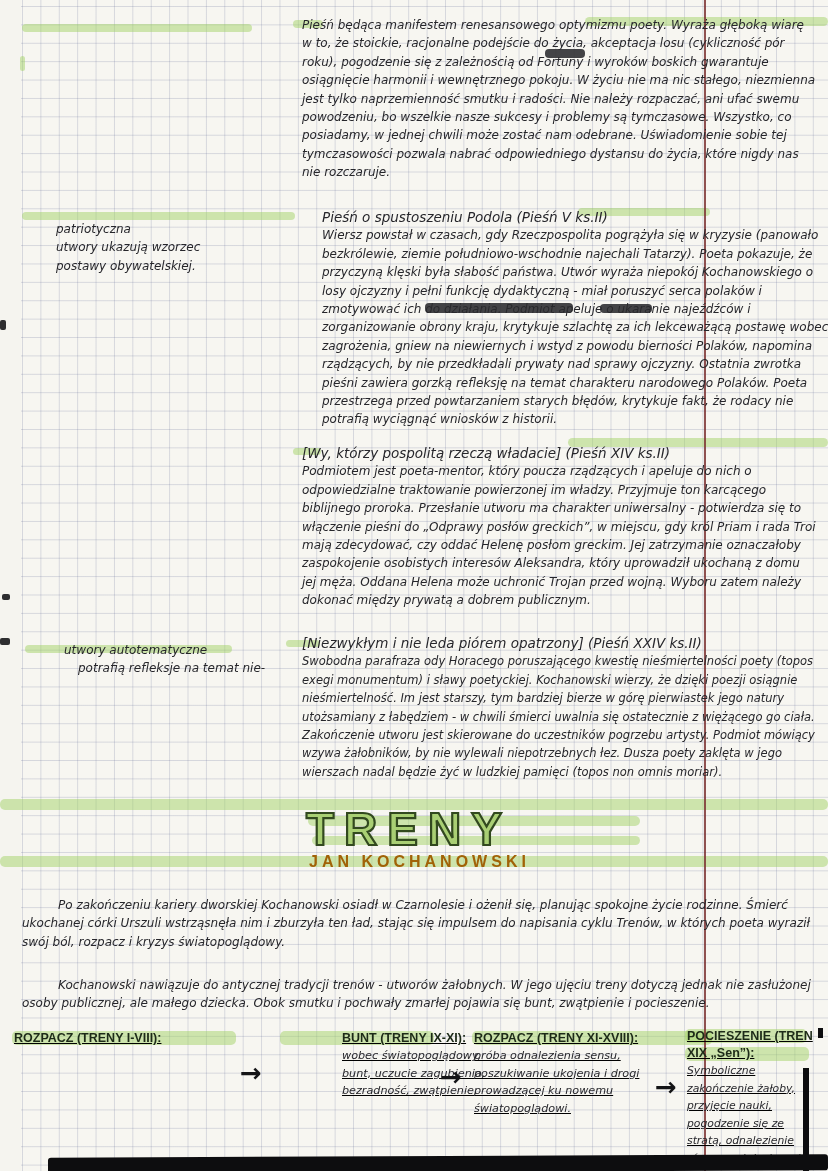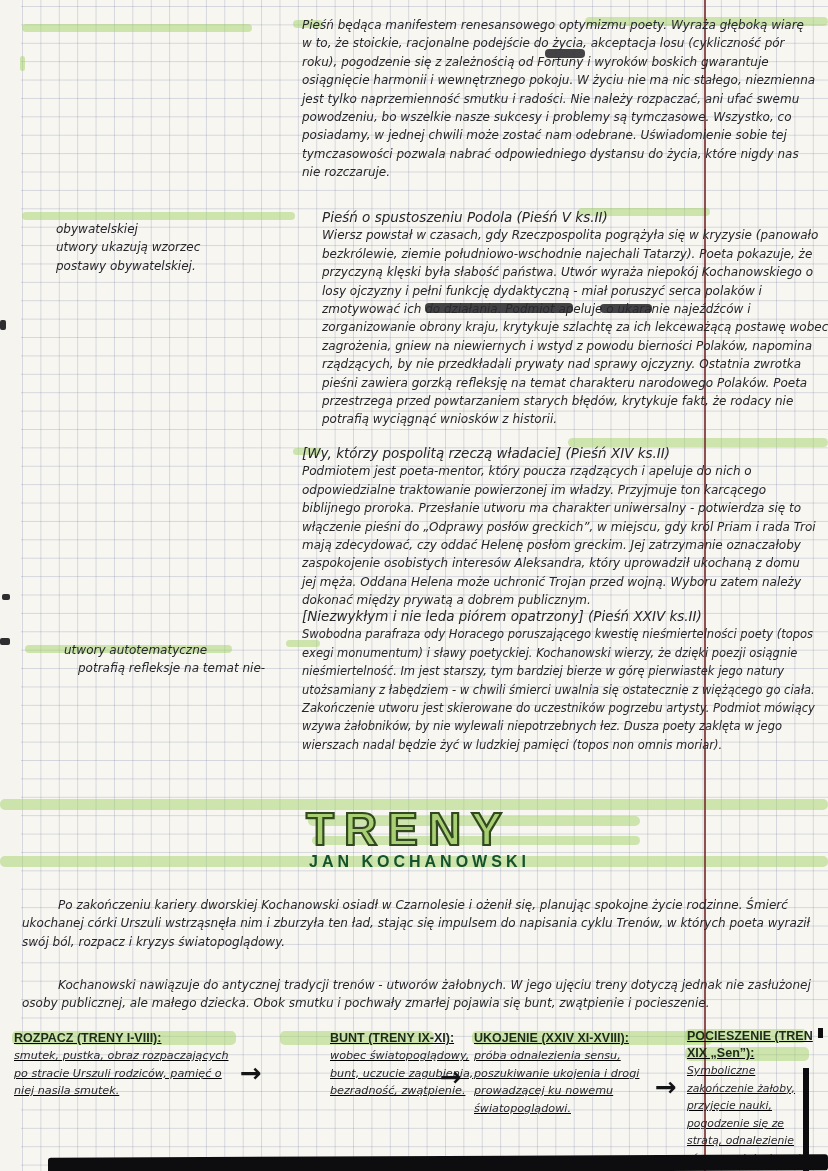--- a/index.html
+++ b/index.html
@@ -26,21 +26,21 @@
   .margin-note{position:absolute;font-size:12px;line-height:18.4px;}
   .big-title{
     position:absolute;left:306px;top:802px;
     font-family:"Liberation Sans",sans-serif;font-weight:bold;
     font-size:46px;letter-spacing:10px;color:#a9cf74;
     -webkit-text-stroke:2.2px #32491f;
   }
   .author{
     position:absolute;left:309px;top:853px;
     font-family:"Liberation Sans",sans-serif;
-    font-size:16px;letter-spacing:4px;color:#14532d;font-weight:bold;
+    font-size:16px;letter-spacing:4px;color:#a16207;font-weight:bold;
   }
   .para{position:absolute;left:22px;width:794px;font-size:12px;line-height:18.4px;text-indent:36px;}
   .flow-box{position:absolute;text-decoration:underline;}
   .flow-h{font-family:"Liberation Sans",sans-serif;font-weight:bold;font-size:12.5px;line-height:17px;color:#1d2a18;}
   .flow-b{font-size:11.2px;line-height:17.5px;}
   .flow-arrow{position:absolute;font-size:26px;font-weight:bold;color:#141416;font-family:"DejaVu Sans",sans-serif;}
   .scribble{position:absolute;background:#2a2a2e;border-radius:4px;opacity:.88;}
   .scan-bar{position:absolute;background:#0d0d0f;}
   .edge-mark{position:absolute;background:#2e2e30;border-radius:2px;}
 </style>
@@ -66,67 +66,66 @@
 <div class="hl" style="left:0px;top:856px;width:828px;height:11px;"></div>
 <div class="hl" style="left:12px;top:1031px;width:224px;height:14px;"></div>
 <div class="hl" style="left:280px;top:1031px;width:154px;height:14px;"></div>
 <div class="hl" style="left:472px;top:1031px;width:240px;height:14px;"></div>
 <div class="hl" style="left:685px;top:1029px;width:122px;height:14px;"></div>
 <div class="hl" style="left:685px;top:1047px;width:124px;height:14px;"></div>
 
 <div class="redline" style="left:704px;"></div>
 
 <div class="margin-note hw" style="left:56px;top:220px;">
-  <div>obywatelskiej</div>
+  <div>patriotyczna</div>
   <div>utwory ukazują wzorzec</div>
   <div>postawy obywatelskiej.</div>
 </div>
 <div class="margin-note hw" style="left:64px;top:641px;">
   <div>utwory autotematyczne</div>
   <div style="padding-left:14px;">potrafią refleksje na temat nie-</div>
 </div>
 
 <div class="sec" style="top:16px;">
   <div class="sec-b hw">Pieśń będąca manifestem renesansowego optymizmu poety. Wyraża głęboką wiarę w to, że stoickie, racjonalne podejście do życia, akceptacja losu (cykliczność pór roku), pogodzenie się z zależnością od Fortuny i wyroków boskich gwarantuje osiągnięcie harmonii i wewnętrznego pokoju. W życiu nie ma nic stałego, niezmienna jest tylko naprzemienność smutku i radości. Nie należy rozpaczać, ani ufać swemu powodzeniu, bo wszelkie nasze sukcesy i problemy są tymczasowe. Wszystko, co posiadamy, w jednej chwili może zostać nam odebrane. Uświadomienie sobie tej tymczasowości pozwala nabrać odpowiedniego dystansu do życia, które nigdy nas nie rozczaruje.</div>
 </div>
 <div class="sec" style="top:208px;margin-left:20px;">
   <div class="sec-h hw">Pieśń o spustoszeniu Podola (Pieśń V ks.II)</div>
   <div class="sec-b hw">Wiersz powstał w czasach, gdy Rzeczpospolita pogrążyła się w kryzysie (panowało bezkrólewie, ziemie południowo-wschodnie najechali Tatarzy). Poeta pokazuje, że przyczyną klęski była słabość państwa. Utwór wyraża niepokój Kochanowskiego o losy ojczyzny i pełni funkcję dydaktyczną - miał poruszyć serca polaków i zmotywować ich do działania. Podmiot apeluje o ukaranie najeźdźców i zorganizowanie obrony kraju, krytykuje szlachtę za ich lekceważącą postawę wobec zagrożenia, gniew na niewiernych i wstyd z powodu bierności Polaków, napomina rządzących, by nie przedkładali prywaty nad sprawy ojczyzny. Ostatnia zwrotka pieśni zawiera gorzką refleksję na temat charakteru narodowego Polaków. Poeta przestrzega przed powtarzaniem starych błędów, krytykuje fakt, że rodacy nie potrafią wyciągnąć wniosków z historii.</div>
 </div>
 <div class="sec" style="top:444px;">
   <div class="sec-h hw">[Wy, którzy pospolitą rzeczą władacie] (Pieśń XIV ks.II)</div>
   <div class="sec-b hw">Podmiotem jest poeta-mentor, który poucza rządzących i apeluje do nich o odpowiedzialne traktowanie powierzonej im władzy. Przyjmuje ton karcącego biblijnego proroka. Przesłanie utworu ma charakter uniwersalny - potwierdza się to włączenie pieśni do „Odprawy posłów greckich”, w miejscu, gdy król Priam i rada Troi mają zdecydować, czy oddać Helenę posłom greckim. Jej zatrzymanie oznaczałoby zaspokojenie osobistych interesów Aleksandra, który uprowadził ukochaną z domu jej męża. Oddana Helena może uchronić Trojan przed wojną. Wyboru zatem należy dokonać między prywatą a dobrem publicznym.</div>
 </div>
-<div class="sec" style="top:607px;">
+<div class="sec" style="top:634px;">
   <div class="sec-h hw">[Niezwykłym i nie leda piórem opatrzony] (Pieśń XXIV ks.II)</div>
   <div class="sec-b hw" style="font-size:11.5px;">Swobodna parafraza ody Horacego poruszającego kwestię nieśmiertelności poety (topos exegi monumentum) i sławy poetyckiej. Kochanowski wierzy, że dzięki poezji osiągnie nieśmiertelność. Im jest starszy, tym bardziej bierze w górę pierwiastek jego natury utożsamiany z łabędziem - w chwili śmierci uwalnia się ostatecznie z więżącego go ciała. Zakończenie utworu jest skierowane do uczestników pogrzebu artysty. Podmiot mówiący wzywa żałobników, by nie wylewali niepotrzebnych łez. Dusza poety zaklęta w jego wierszach nadal będzie żyć w ludzkiej pamięci (topos non omnis moriar).</div>
 </div>
 
 <div class="scribble" style="left:545px;top:49px;width:40px;height:9px;"></div>
 <div class="scribble" style="left:425px;top:303px;width:148px;height:10px;"></div>
 <div class="scribble" style="left:600px;top:304px;width:52px;height:9px;"></div>
 
 <div class="big-title">TRENY</div>
 <div class="author">JAN KOCHANOWSKI</div>
 
 <div class="para hw" style="top:896px;">Po zakończeniu kariery dworskiej Kochanowski osiadł w Czarnolesie i ożenił się, planując spokojne życie rodzinne. Śmierć ukochanej córki Urszuli wstrząsnęła nim i zburzyła ten ład, stając się impulsem do napisania cyklu Trenów, w których poeta wyraził swój ból, rozpacz i kryzys światopoglądowy.</div>
 <div class="para hw" style="top:976px;">Kochanowski nawiązuje do antycznej tradycji trenów - utworów żałobnych. W jego ujęciu treny dotyczą jednak nie zasłużonej osoby publicznej, ale małego dziecka. Obok smutku i pochwały zmarłej pojawia się bunt, zwątpienie i pocieszenie.</div>
 
 <div class="flow-box" style="left:14px;top:1030px;width:222px;">
   <div class="flow-h">ROZPACZ (TRENY I-VIII):</div>
-  <div class="flow-b hw">smutek, pustka, obraz rozpaczających po stracie Urszuli rodziców, pamięć o niej nasila smutek.</div>
 </div>
 <div class="flow-arrow" style="left:240px;top:1058px;">→</div>
-<div class="flow-box" style="left:282px;top:1030px;width:152px;padding-left:48px;">
+<div class="flow-box" style="left:294px;top:1030px;width:152px;padding-left:48px;">
   <div class="flow-h">BUNT (TRENY IX-XI):</div>
   <div class="flow-b hw">wobec światopoglądowy, bunt, uczucie zagubienia, bezradność, zwątpienie.</div>
 </div>
 <div class="flow-arrow" style="left:440px;top:1062px;">→</div>
 <div class="flow-box" style="left:474px;top:1030px;width:188px;">
-  <div class="flow-h">UKOJENIE (XXIV XI-XVIII):</div>
+  <div class="flow-h">ROZPACZ (TRENY XI-XVIII):</div>
   <div class="flow-b hw">próba odnalezienia sensu, poszukiwanie ukojenia i drogi prowadzącej ku nowemu światopoglądowi.</div>
 </div>
 <div class="flow-arrow" style="left:655px;top:1072px;">→</div>
 <div class="flow-box" style="left:687px;top:1028px;width:126px;">
   <div class="flow-h">POCIESZENIE (TREN XIX „Sen”):</div>
   <div class="flow-b hw" style="font-size:10.8px;">Symboliczne zakończenie żałoby, przyjęcie nauki, pogodzenie się ze stratą, odnalezienie równowagi duchowej.</div>
 </div>
 
 <div class="edge-mark" style="left:0px;top:320px;width:6px;height:10px;"></div>
 <div class="edge-mark" style="left:2px;top:594px;width:8px;height:6px;"></div>

